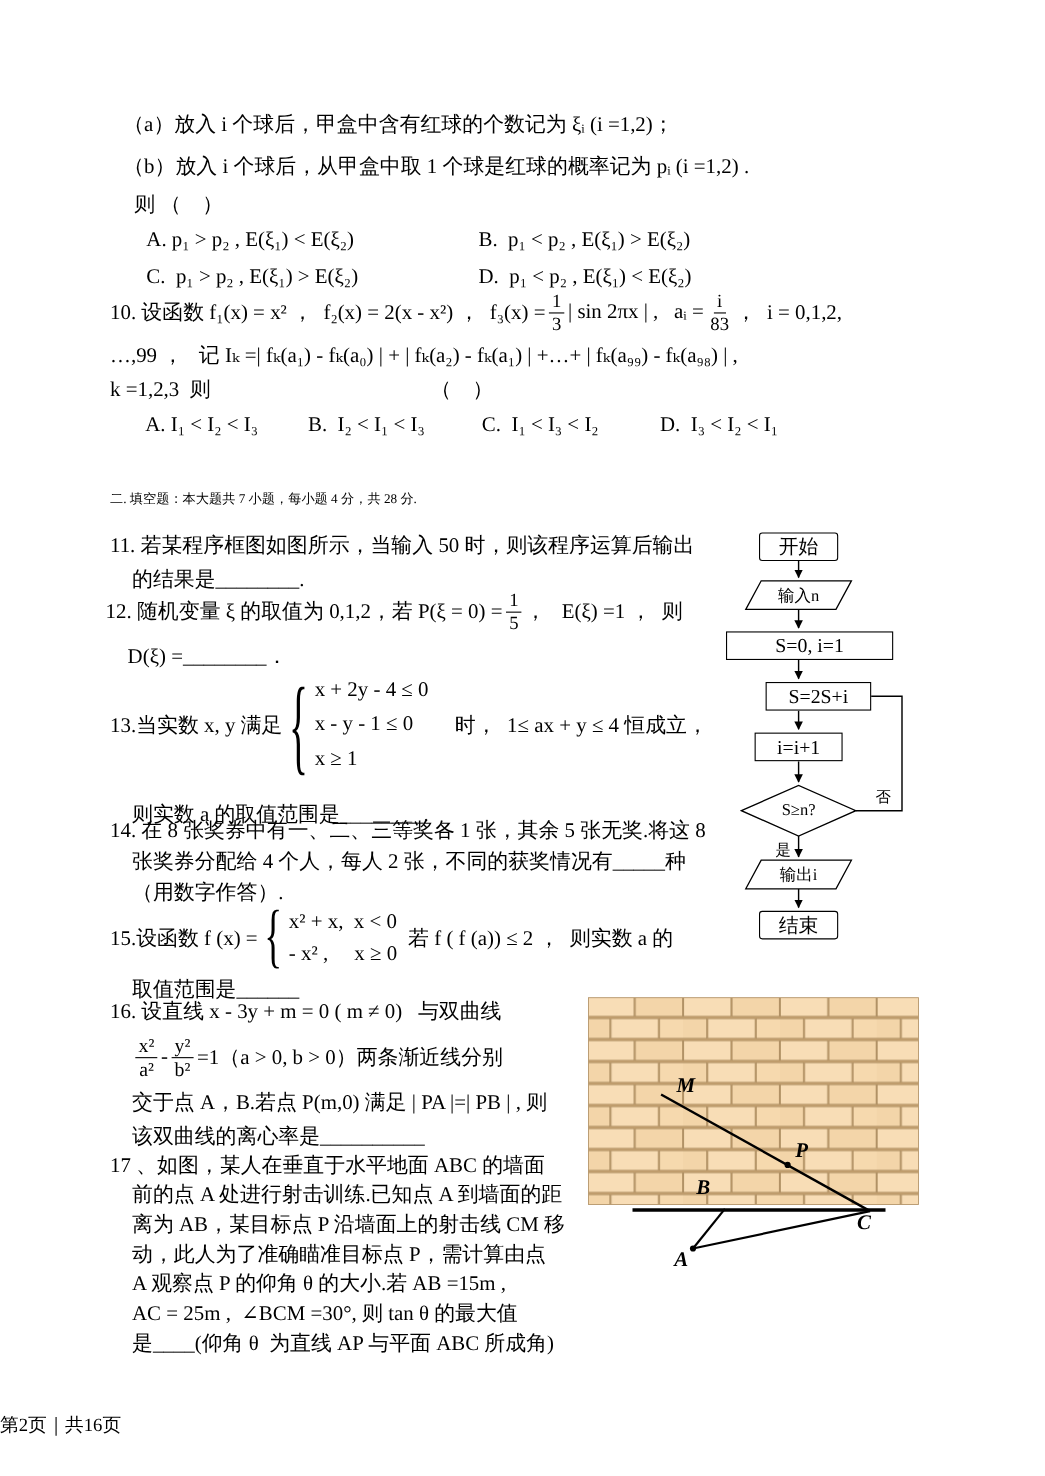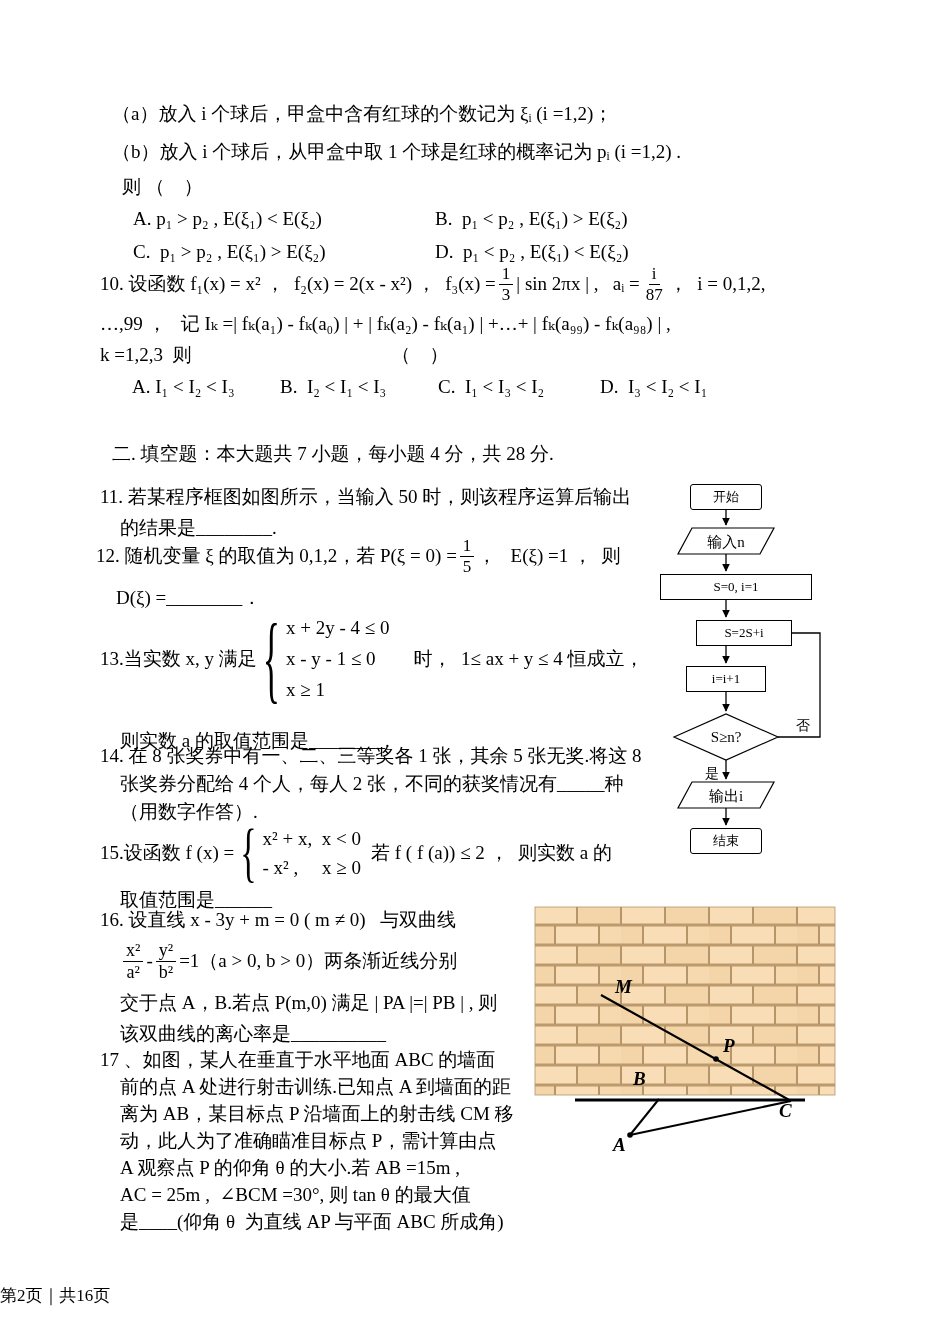--- a/index.html
+++ b/index.html
@@ -17,21 +17,21 @@
   .opt{white-space:pre}
   .frac{display:inline-flex;flex-direction:column;align-items:center;line-height:1.15;margin:0 3px;font-size:17px}
   .frac .num{border-bottom:1px solid #000;padding:0 3px;text-align:center}
   .frac .den{padding:0 3px;text-align:center}
   .brace{display:inline-block;font-weight:300;margin:0 6px}
   .brace3{font-size:36px;transform:scaleY(2.7)}
   .brace2{font-size:34px;transform:scaleY(1.9)}
   .stack{display:inline-flex;flex-direction:column}
   .stack>span{line-height:31px;white-space:pre}
   .stack2>span{line-height:29px}
-  .fc-box{position:absolute;border:1px solid #000;text-align:center;font-size:13px;line-height:24px;background:#fff;border-radius:3px}
+  .fc-box{position:absolute;border:1px solid #000;text-align:center;font-size:18px;line-height:24px;background:#fff;border-radius:3px}
   .fc-lbl{position:absolute;text-align:center;font-size:15px;line-height:24px}
   .figlbl{font-family:"Liberation Serif","DejaVu Serif",serif;font-style:italic;font-weight:bold;font-size:19px}
   .footer{position:absolute;left:0;top:1284px;width:950px;text-align:left;font-size:17px}
   .q17line{line-height:27px;white-space:pre}
 </style>
 </head>
 <body>
 
 <div class="qblock" style="left:112px;top:98px;width:620px">
   <div class="tline" style="margin-bottom:7px">（a）放入 i 个球后，甲盒中含有红球的个数记为 ξᵢ (i =1,2)；</div>
@@ -50,38 +50,38 @@
 <div class="qblock" style="left:100px;top:262px;width:790px">
   <div class="mline">
     <span>10. 设函数 f₁(x) = x² ，  f₂(x) = 2(x - x²) ，  f₃(x) =</span>
     <span class="frac">
       <span class="num">1</span>
       <span class="den">3</span>
     </span>
     <span>| sin 2πx | ,   aᵢ =</span>
     <span class="frac">
       <span class="num">i</span>
-      <span class="den">87</span>
+      <span class="den">83</span>
     </span>
     <span>，  i = 0,1,2,</span>
   </div>
   <div class="tline" style="margin-top:2px">…,99 ，   记 Iₖ =| fₖ(a₁) - fₖ(a₀) | + | fₖ(a₂) - fₖ(a₁) | +…+ | fₖ(a₉₉) - fₖ(a₉₈) | ,</div>
   <div class="tline" style="display:flex">
     <span>k =1,2,3  则</span>
     <span style="margin-left:200px">（　）</span>
   </div>
   <div class="optrow" style="padding-left:32px">
     <span class="opt" style="width:148px">A. I₁ &lt; I₂ &lt; I₃</span>
     <span class="opt" style="width:158px">B.  I₂ &lt; I₁ &lt; I₃</span>
     <span class="opt" style="width:162px">C.  I₁ &lt; I₃ &lt; I₂</span>
     <span class="opt">D.  I₃ &lt; I₂ &lt; I₁</span>
   </div>
 </div>
 
-<div class="qblock tline" style="left:112px;top:438px;font-size:19px">二. 填空题：本大题共 7 小题，每小题 4 分，共 28 分.</div>
+<div class="qblock tline" style="left:100px;top:438px;font-size:12px">二. 填空题：本大题共 7 小题，每小题 4 分，共 28 分.</div>
 
 <div class="qblock" style="left:100px;top:481px;width:560px">
   <div class="tline">11. 若某程序框图如图所示，当输入 50 时，则该程序运算后输出</div>
   <div class="tline" style="padding-left:20px">的结果是________.</div>
 </div>
 
 <div class="qblock" style="left:96px;top:534px;width:560px">
   <div class="mline">
     <span>12. 随机变量 ξ 的取值为 0,1,2，若 P(ξ = 0) =</span>
     <span class="frac">

